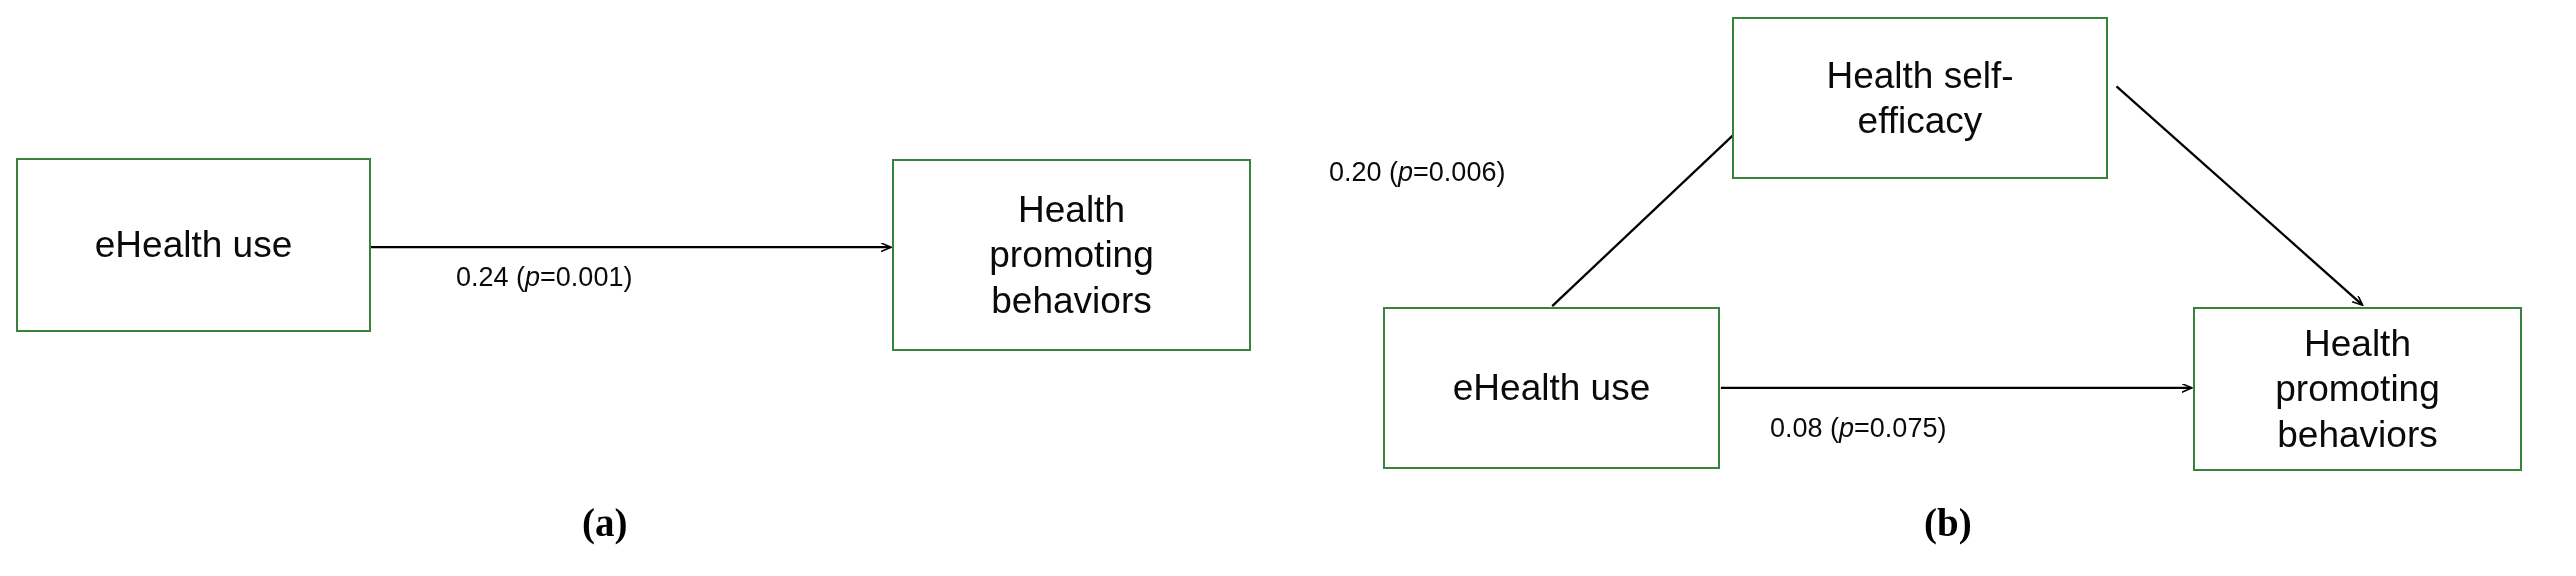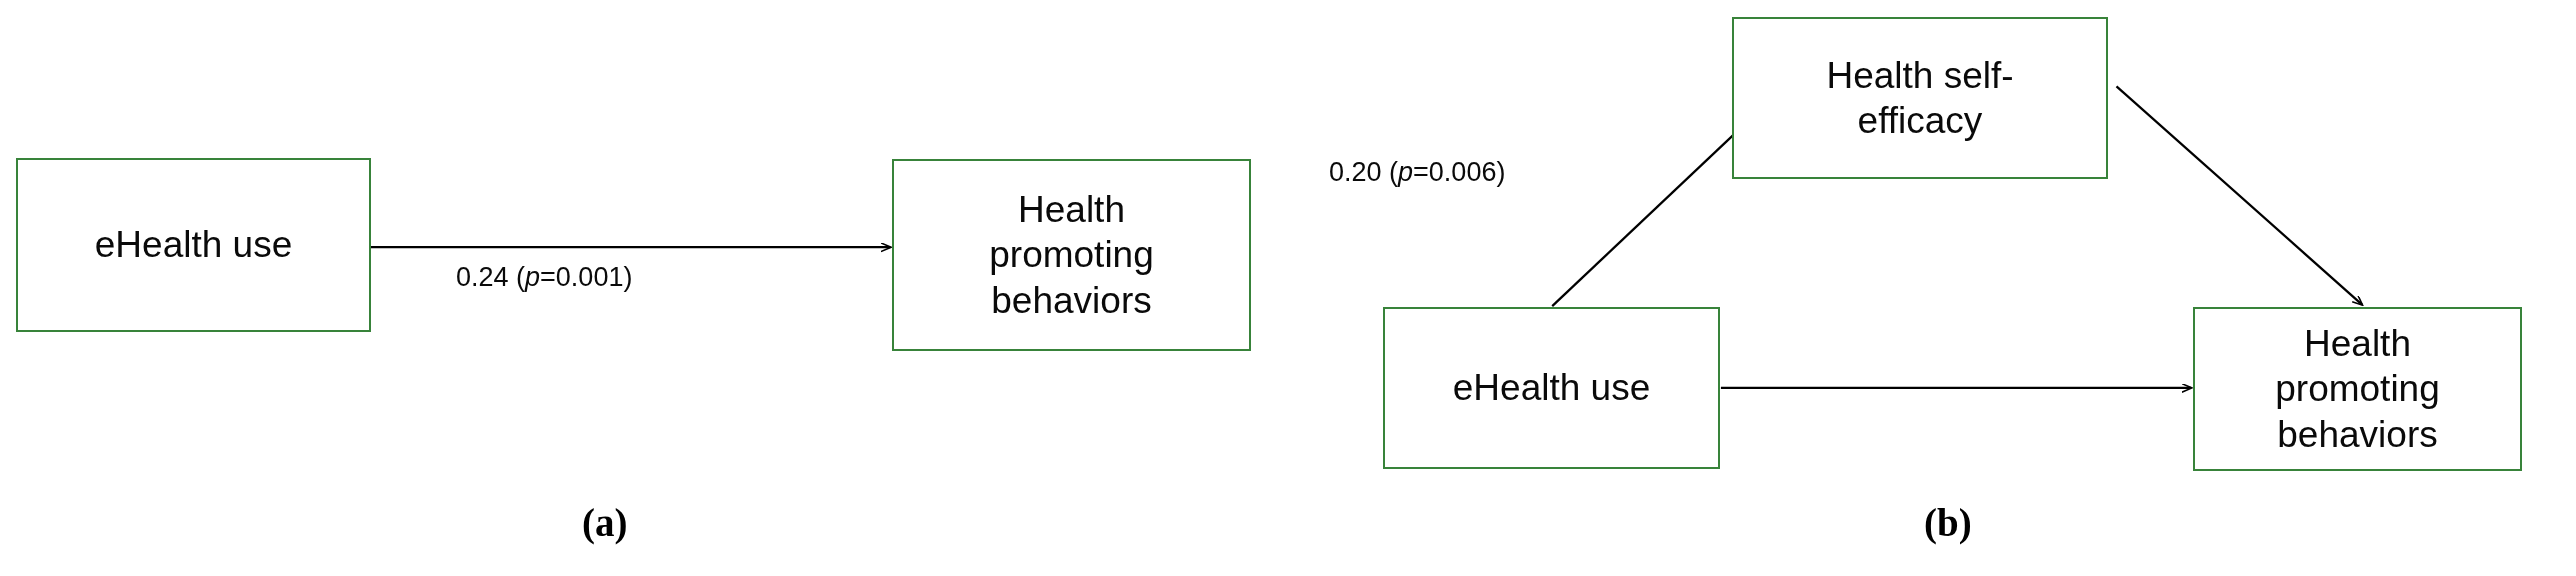--- a/index.html
+++ b/index.html
@@ -115,17 +115,20 @@
     <span class="node-label">Health
 promoting
 behaviors</span>
   </div>
 
   <div class="edge-label" style="left:1329px; top:159px;">
     <span>0.20 (</span><i>p</i><span>=0.006)</span>
   </div>
 
 
+  <div class="edge-label" style="left:1770px; top:415px;">
+    <span>0.08 (</span><i>p</i><span>=0.075)</span>
+  </div>
 
   <div class="panel-caption" style="left:1924px; top:503px;">(b)</div>
 
 </div>
 
 
 </body></html>

